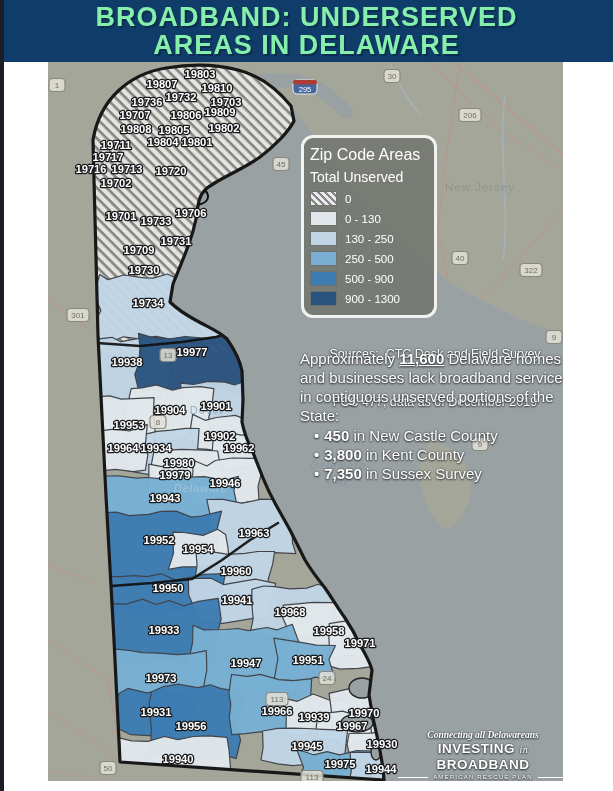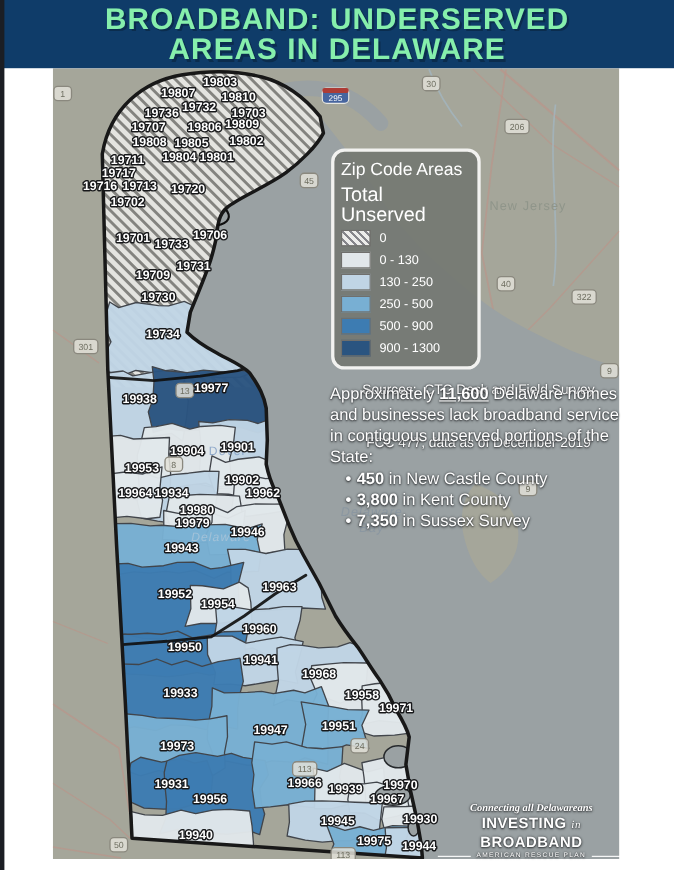--- a/index.html
+++ b/index.html
@@ -11,21 +11,21 @@
   #title-bar span{color:#86efac;font-weight:bold;font-size:27px;line-height:28px;letter-spacing:1px;
                   text-shadow:2px 2px 0 rgba(0,0,0,.25);}
   #map-wrap{position:absolute;left:48px;top:62px;width:515px;height:719px;}
   #map-svg{display:block;width:515px;height:719px;}
 
   
   #legend{position:absolute;left:301px;top:135px;width:136px;box-sizing:border-box;
           background:rgba(116,121,114,.93);border:3px solid #f2f2f0;border-radius:12px;
           padding:7px 10px 9px 6px;z-index:20;}
   #legend .lg-title{color:#fff;font-size:16px;line-height:20px;}
-  #legend .lg-sub{color:#fff;font-size:18px;line-height:18px;margin-top:3px;}
+  #legend .lg-sub{color:#fff;font-size:14px;line-height:18px;margin-top:3px;}
   .lg-row{display:flex;align-items:center;margin-top:5px;}
   .lg-swatch{width:25px;height:13px;border:1px solid #6f6f6c;margin-right:8px;flex:none;}
   .lg-swatch.hatch{background:repeating-linear-gradient(45deg,#ececea 0px,#ececea 3px,#85858a 3px,#85858a 5px);}
   .lg-label{color:#fff;font-size:11.5px;}
 
   
   .overlay-text{position:absolute;color:#fff;z-index:20;
      text-shadow:0 1px 2px rgba(35,38,40,.9),0 0 2px rgba(35,38,40,.8);}
   #sources{left:300px;top:314px;width:270px;font-size:12.5px;line-height:16px;white-space:pre-wrap;text-align:center;}
   #summary{left:300px;top:349px;width:266px;font-size:15px;line-height:19px;}

